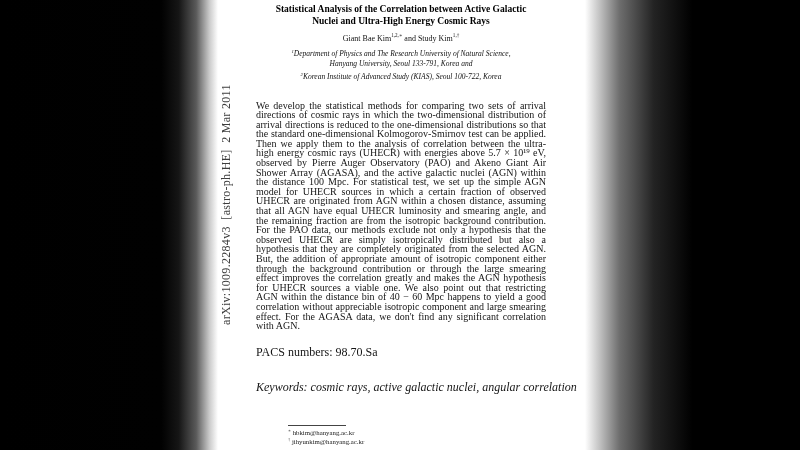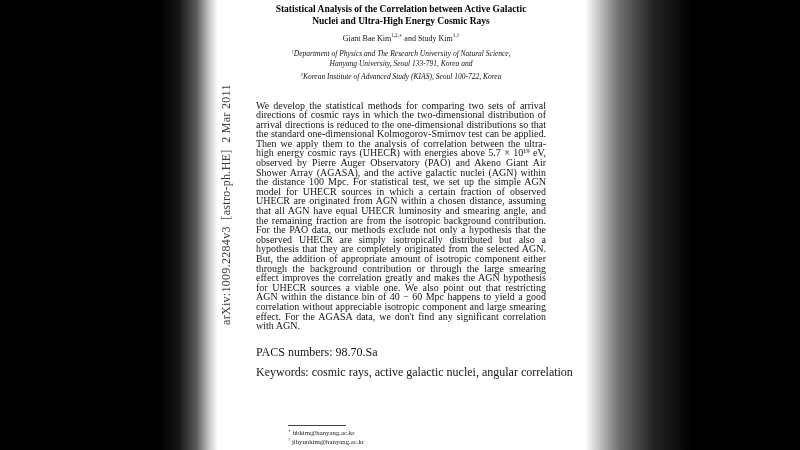--- a/index.html
+++ b/index.html
@@ -46,21 +46,21 @@
   }
   .affil2 { margin-top:4px; }
 
   .abstract {
     width:290px; margin:19px auto 0; text-align:justify;
     font-size:10px; line-height:9.6px; color:#151515;
   }
 
   .meta-line { margin-left:40px; font-size:12px; color:#151515; }
   .pacs { margin-top:14px; }
-  .keywords { margin-top:5px; }
+  .keywords { margin-top:20px;font-style:italic; }
 
   .fn-rule {
     position:absolute; left:72px; bottom:24px; width:58px;
     border-top:0.7px solid #444;
   }
   .footnote { position:absolute; left:72px; font-size:6.8px; color:#222; }
   .fn-1 { bottom:14px; }
   .fn-2 { bottom:5px; }
 </style>
 </head>

